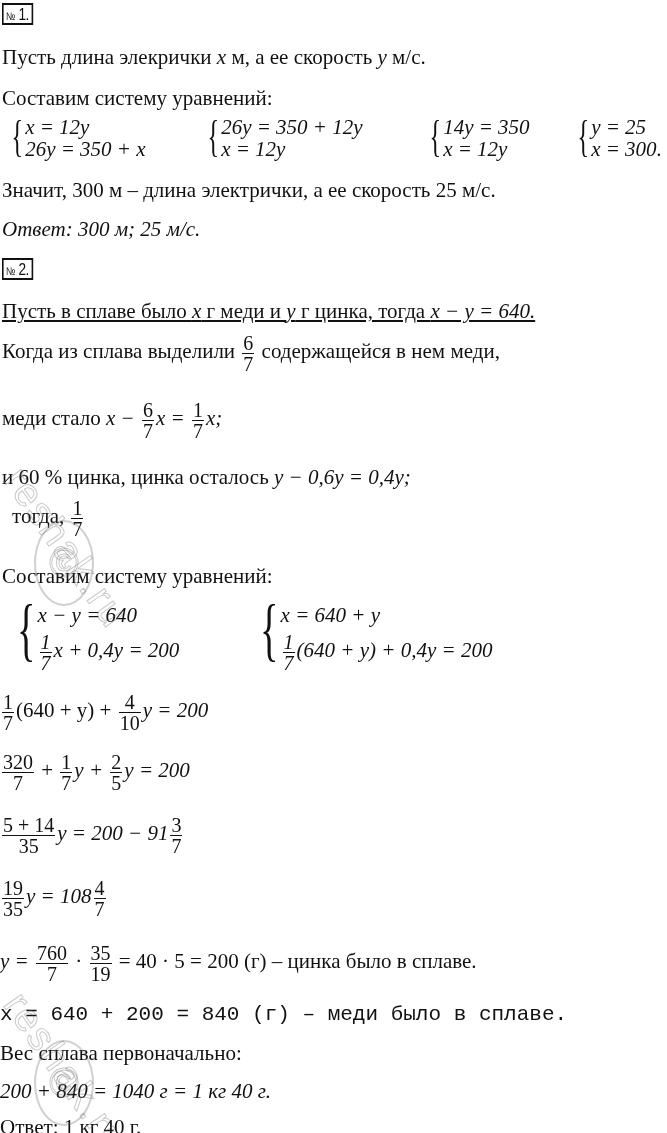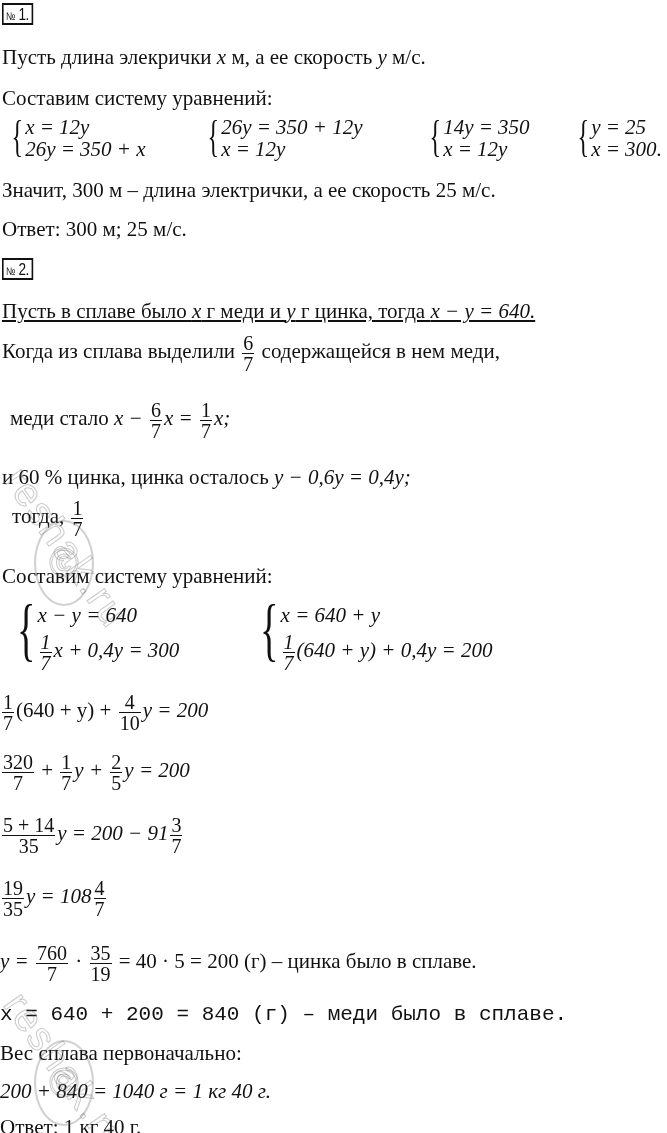--- a/index.html
+++ b/index.html
@@ -70,47 +70,47 @@
 </div>
 <div class="abs sys" style="left:568px;top:116px;">
   <span class="brace">{</span>
     <div class="rows it">
       <div>y = 25</div>
       <div><span>x = 300</span><span>.</span></div>
     </div>
 </div>
 
 <div class="abs" style="left:2px;top:180px;">Значит, 300 м – длина электрички, а ее скорость 25  м/с.</div>
-<div class="abs" style="left:2px;top:219px;">Ответ: 300 м;   25  м/с.</div>
+<div class="abs" style="left:2px;top:219px;font-style:italic;">Ответ: 300 м;   25  м/с.</div>
 
 <div class="abs" style="left:2px;top:258px;">
   <span class="tag"><span class="no">№</span> <span>2.</span></span>
 </div>
 <div class="abs" style="left:2px;top:301px;text-decoration:underline;">
   <span>Пусть в сплаве было </span><span class="it">x</span><span> г меди и </span><span class="it">y</span><span> г цинка, тогда  </span><span class="it">x − y = 640.</span>
 </div>
 <div class="abs" style="left:2px;top:333px;">
   <span>Когда из сплава выделили </span><span class="frac"><span class="n">6</span><span class="d">7</span></span><span> содержащейся в нем меди,</span>
 </div>
-<div class="abs" style="left:2px;top:400px;margin-left:8px;">
+<div class="abs" style="left:2px;top:400px;">
   <span>меди стало </span><span class="it">x − </span><span class="frac"><span class="n">6</span><span class="d">7</span></span><span class="it">x = </span><span class="frac"><span class="n">1</span><span class="d">7</span></span><span class="it">x;</span>
 </div>
 <div class="abs" style="left:2px;top:467px;">
   <span>и 60 % цинка, цинка осталось </span><span class="it">y − 0,6y = 0,4y;</span>
 </div>
 <div class="abs" style="left:12px;top:498px;">
   <span>тогда, </span><span class="frac"><span class="n">1</span><span class="d">7</span></span>
 </div>
 <div class="abs" style="left:2px;top:566px;">Составим систему уравнений:</div>
 
 <div class="abs sys" style="left:2px;top:598px;">
   <span class="brace big">{</span>
   <div class="rows tall it">
     <div> x − y = 640</div>
-    <div><span class="frac"><span class="n">1</span><span class="d">7</span></span><span>x + 0,4y = 300</span></div>
+    <div><span class="frac"><span class="n">1</span><span class="d">7</span></span><span>x + 0,4y = 200</span></div>
   </div>
 </div>
 <div class="abs sys" style="left:245px;top:598px;">
   <span class="brace big">{</span>
   <div class="rows tall it">
     <div>x = 640 + y</div>
     <div><span class="frac"><span class="n">1</span><span class="d">7</span></span><span>(640 + y) + 0,4y = 200</span></div>
   </div>
 </div>
 

